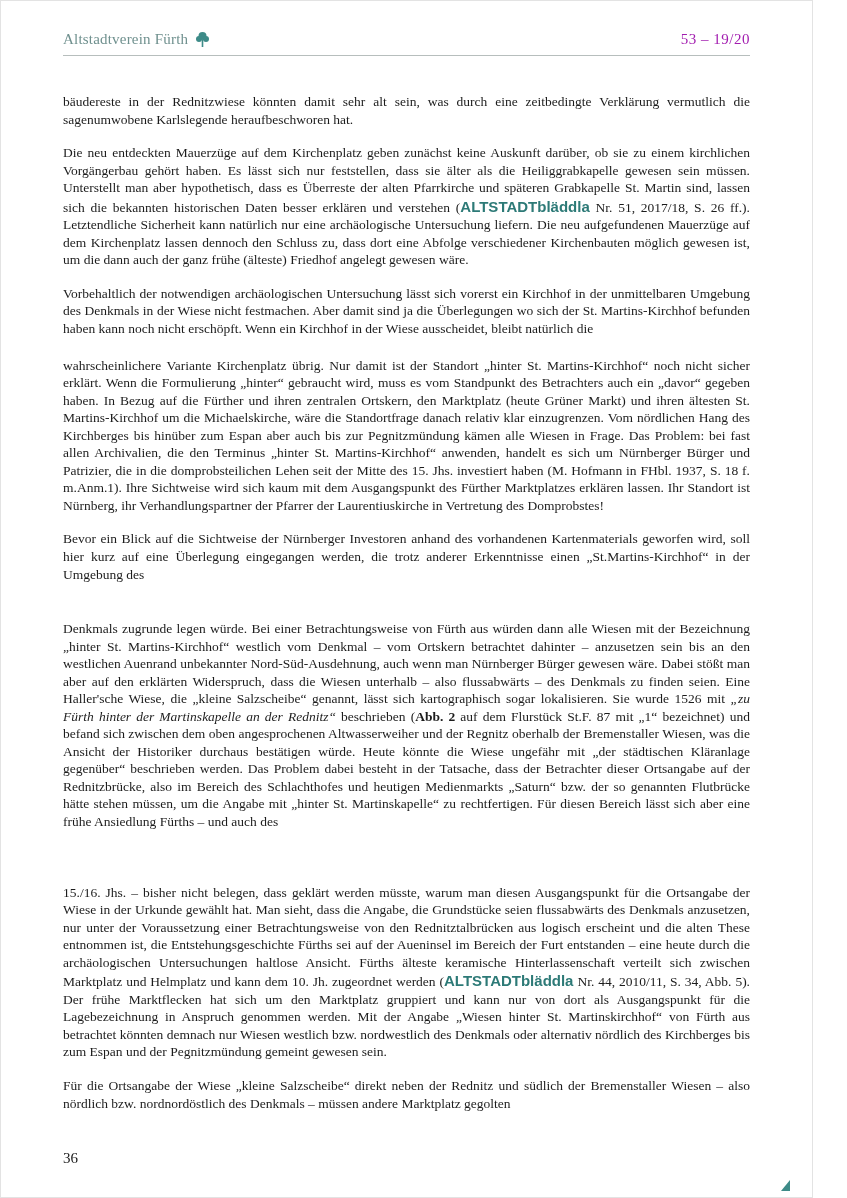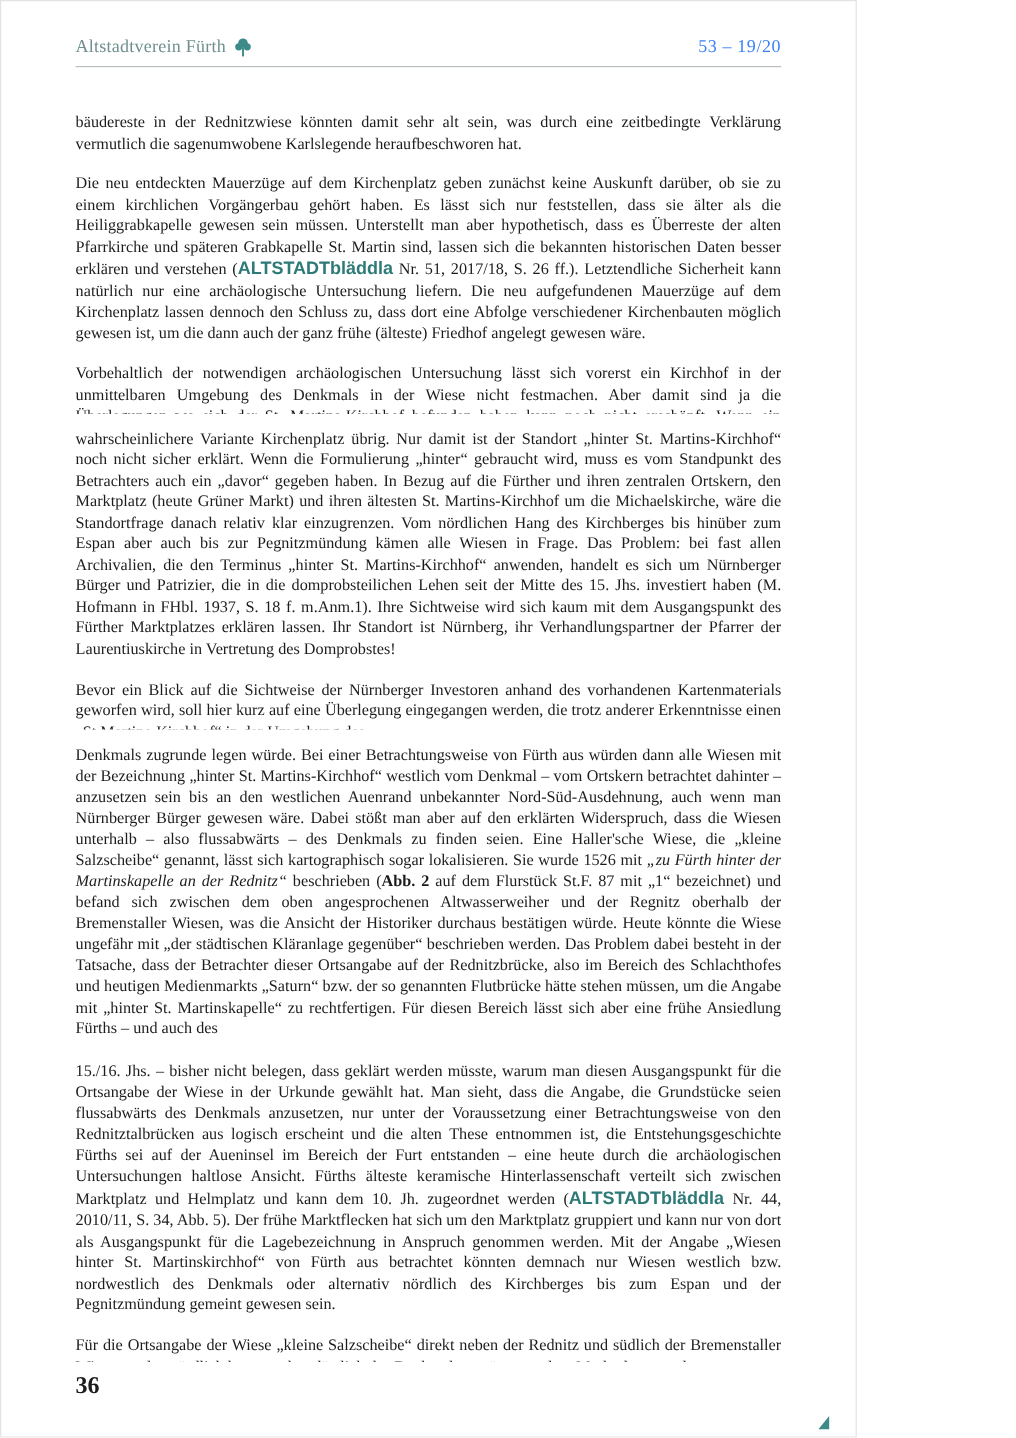--- a/index.html
+++ b/index.html
@@ -1,18 +1,18 @@
 <!DOCTYPE html>
 <html lang="de"><head>
 <meta charset="utf-8">
 <style>
   html, body { margin: 0; padding: 0; background: #ffffff; }
   .page {
     position: relative;
-    width: 714px;
+    width: 813px;
     height: 1198px;
     background: #ffffff;
     box-sizing: border-box;
     font-family: "Liberation Serif", "DejaVu Serif", serif;
     color: #1c1c1c;
     overflow: hidden;
     border: 1px solid #e3e3e3;
   }
   .page-header {
     position: absolute;
@@ -25,21 +25,21 @@
   }
   .header-left {
     display: flex;
     align-items: center;
     gap: 7px;
     color: #6f908e;
     font-size: 15px;
     letter-spacing: 0.2px;
   }
   .header-right {
-    color: #3b82f6;
+    color: #a21caf;
     font-size: 15px;
     letter-spacing: 0.5px;
   }
   .logo-icon { display: inline-block; line-height: 0; }
   .columns {
     position: absolute;
     top: 92px; left: 62px; right: 62px; bottom: 62px;
     display: flex;
     gap: 12px;
     flex-direction: column;
@@ -55,22 +55,22 @@
     overflow: hidden;
   }
   .column p { margin: 0 0 16px 0; }
   .run-normal { }
   .run-bold { font-weight: bold; }
   .run-italic { font-style: italic; }
   .run-bold-teal { font-weight: bold; color: #2d7a77; font-family: "Liberation Sans", sans-serif; font-size: 15px; }
   .page-number {
     position: absolute;
     left: 62px; bottom: 30px;
-    font-weight: bold;
-    font-size: 20px;
+    font-weight: normal;
+    font-size: 15px;
     color: #1c1c1c;
   }
   .corner-mark {
     position: absolute;
     right: 22px; bottom: 6px;
     width: 0; height: 0;
     border-left: 9px solid transparent;
     border-bottom: 11px solid #3d8b88;
   }
 </style>

